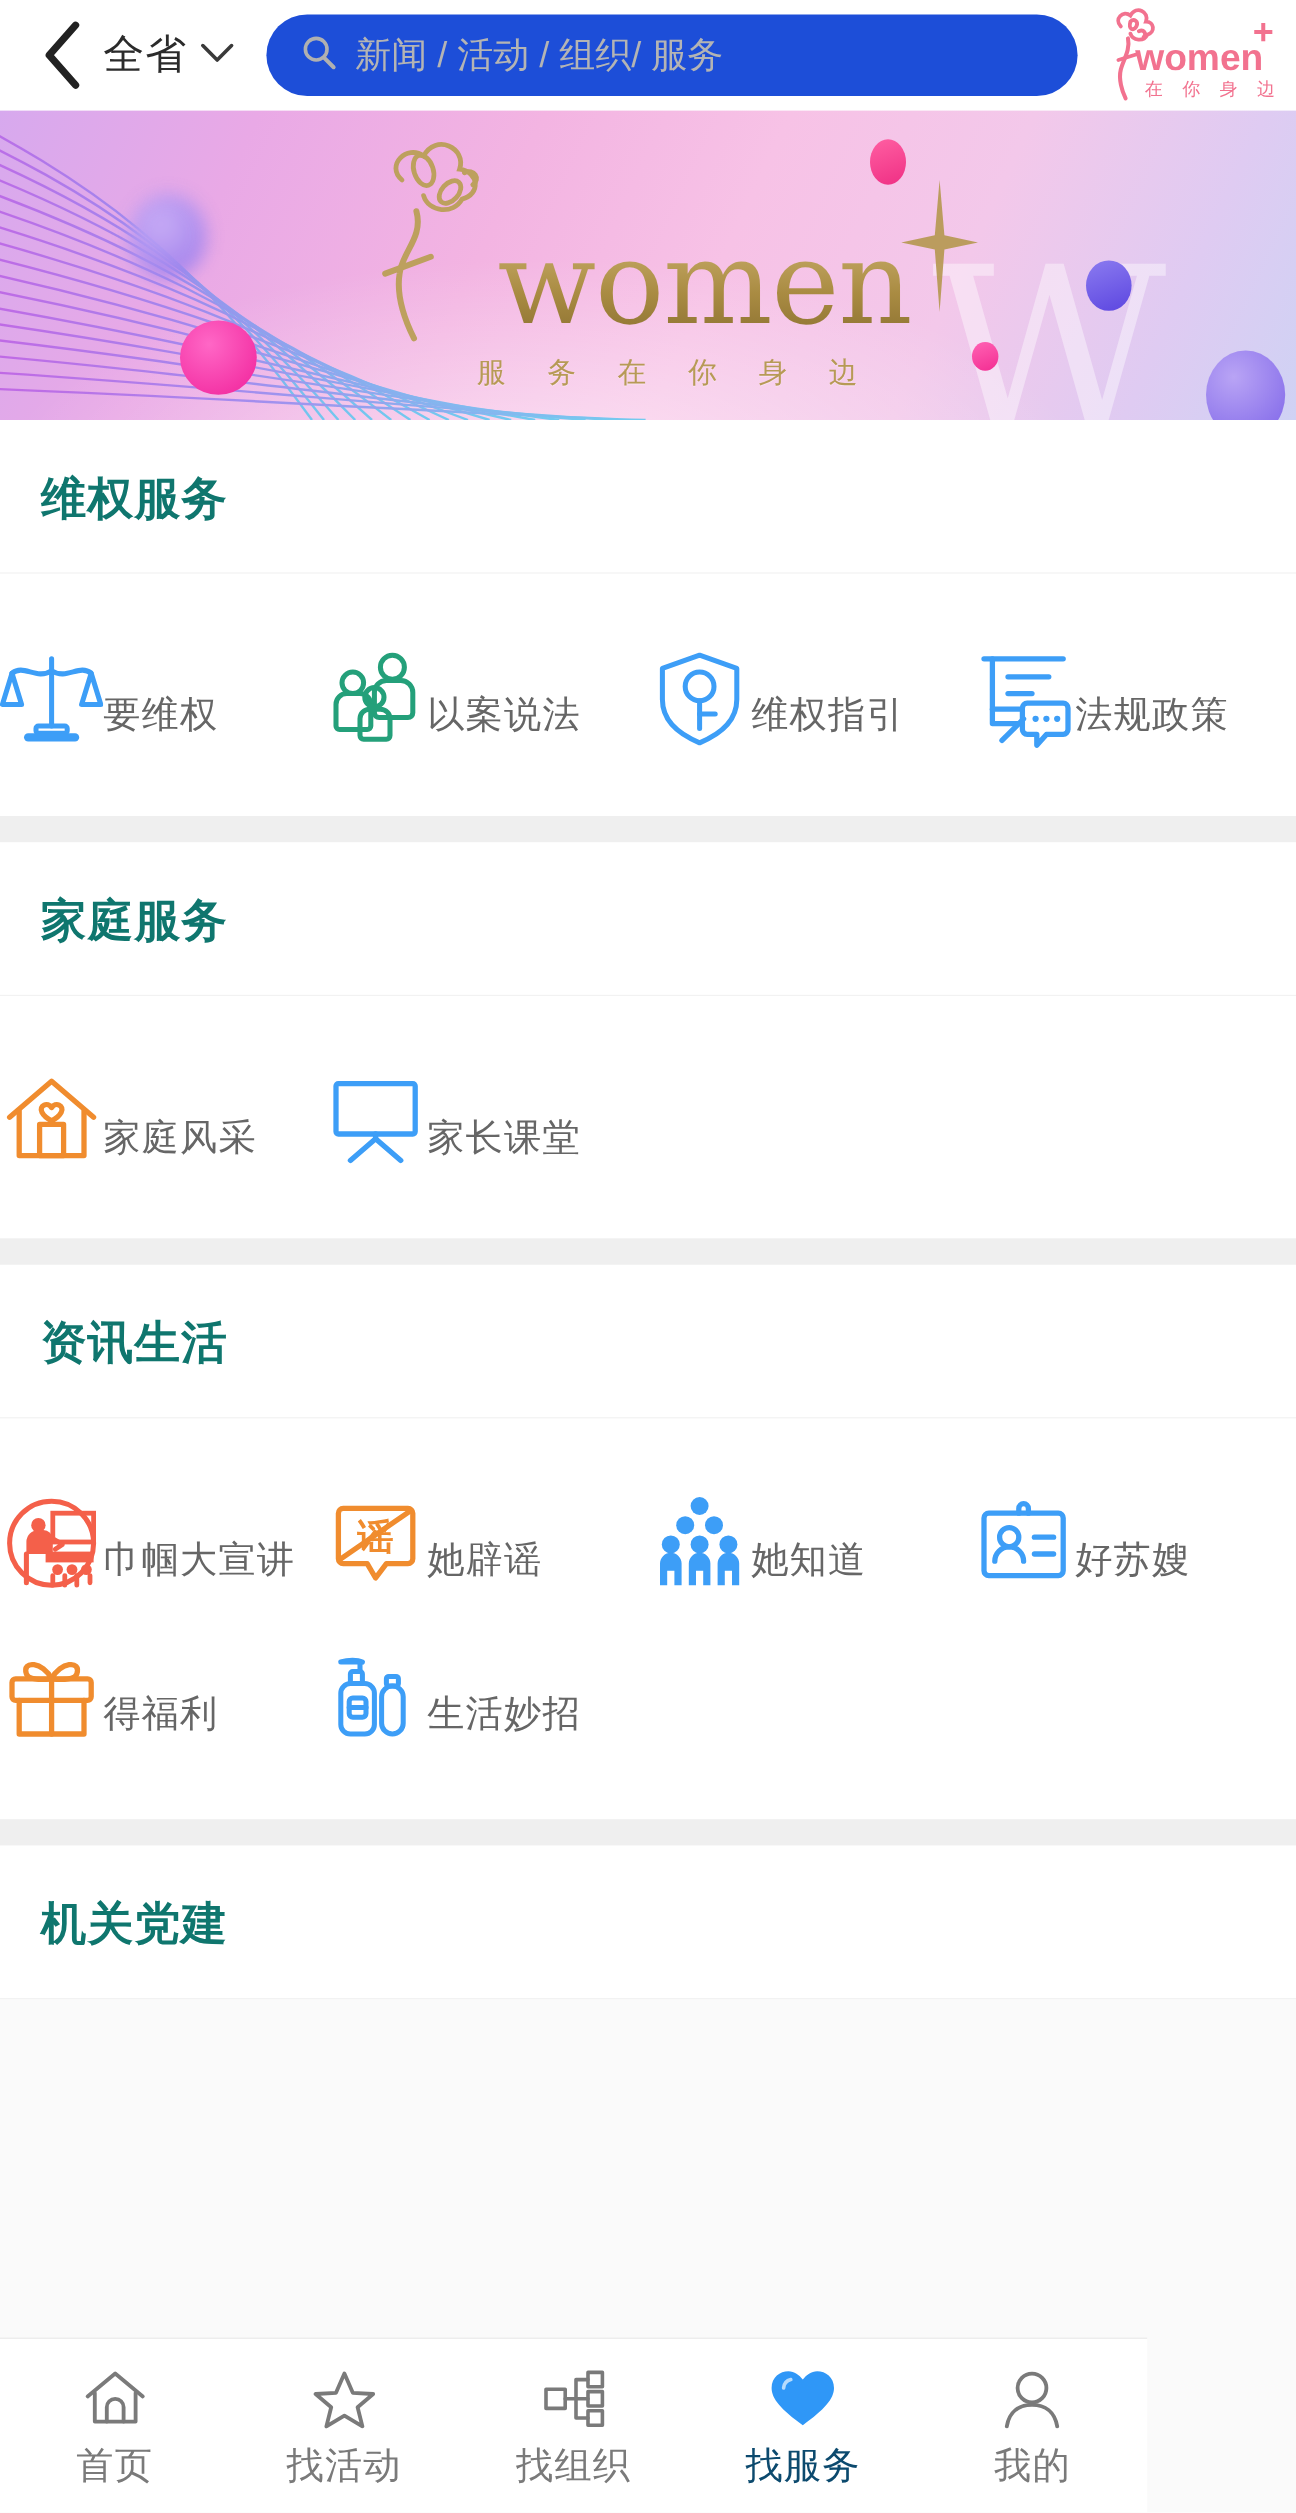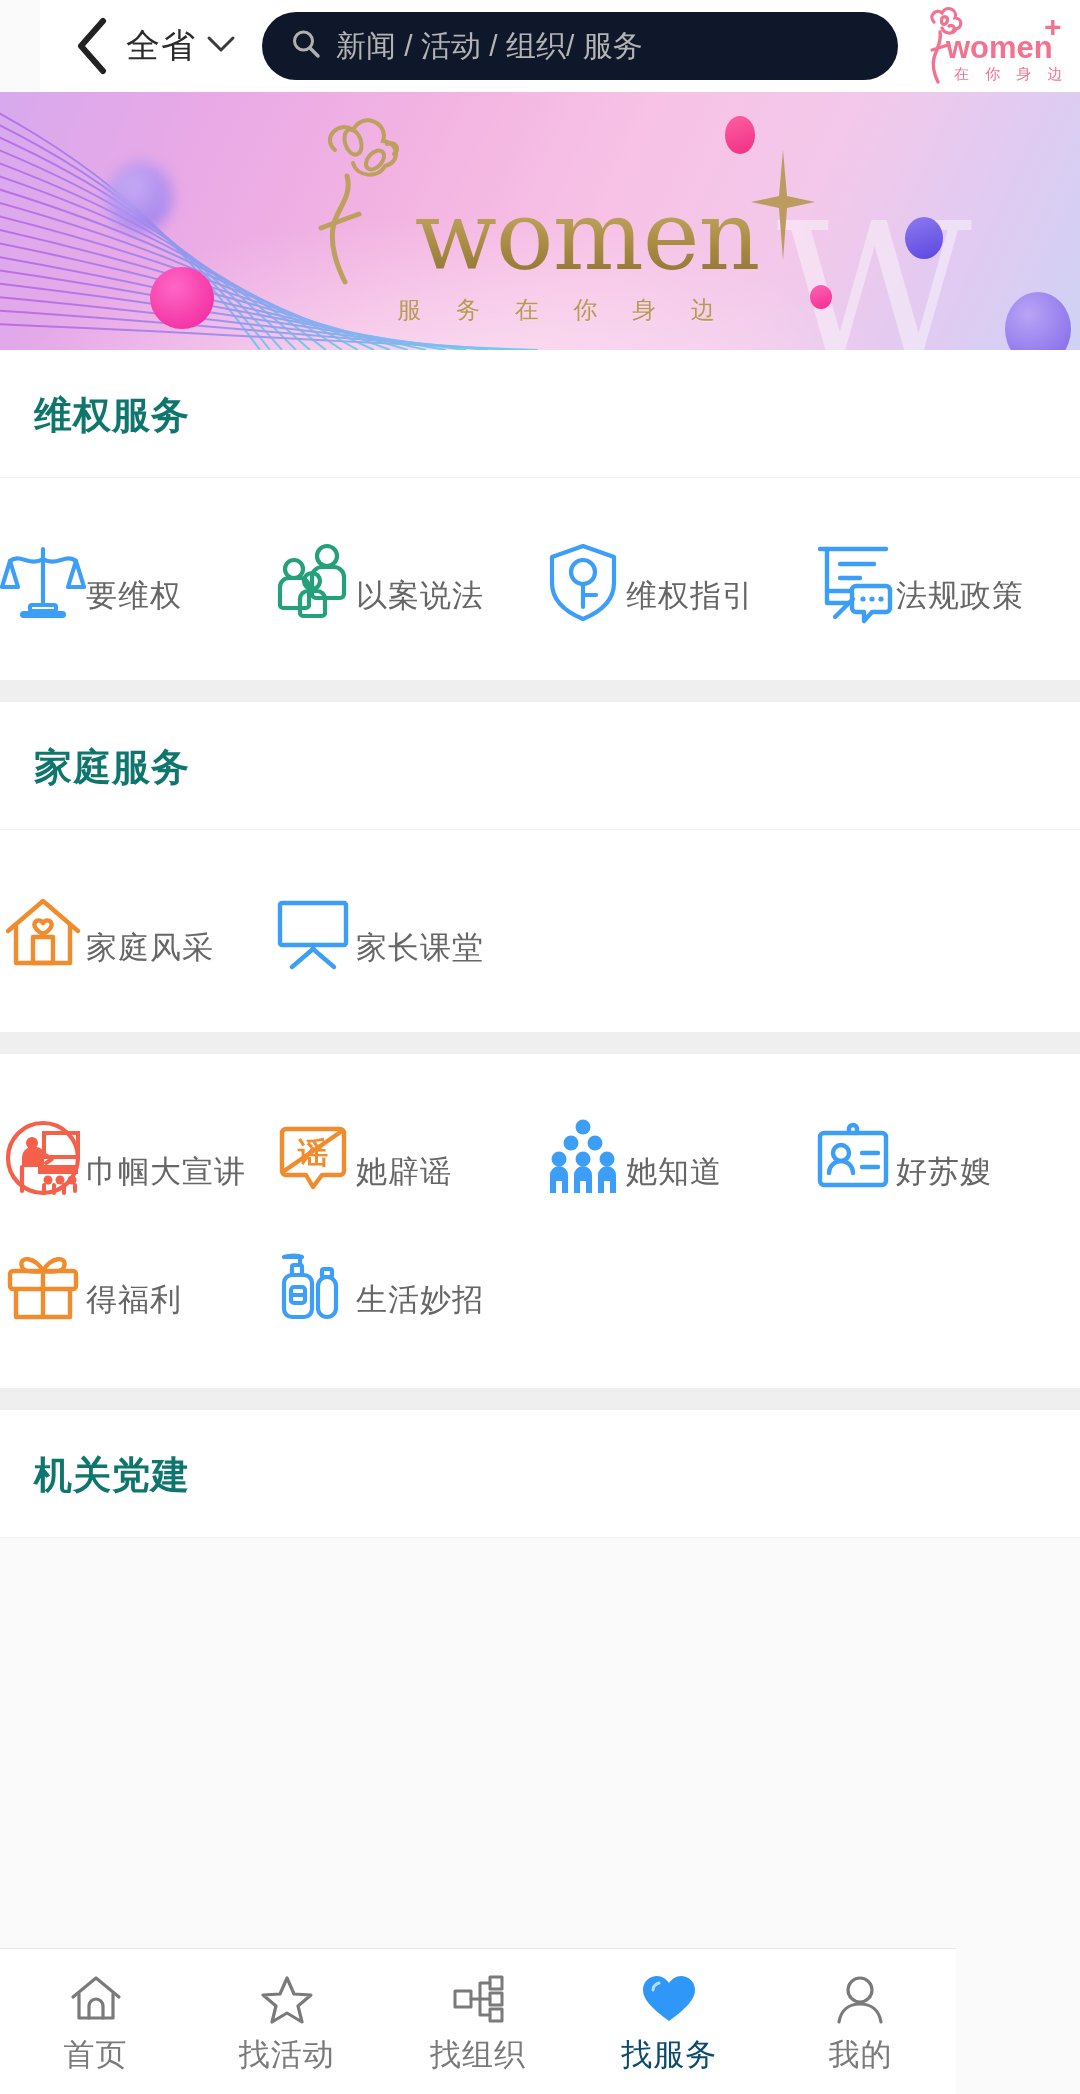--- a/index.html
+++ b/index.html
@@ -20,21 +20,20 @@
 
   
   .header {
     height: 92px;
     background: #ffffff;
     display: flex;
     align-items: center;
     padding: 0 14px 0 24px;
     position: relative;
     z-index: 5;
-    margin-left: 40px;
   }
   .back-btn {
     width: 56px; height: 66px;
     display: flex; align-items: center; justify-content: center;
     flex: 0 0 auto;
   }
   .back-btn svg { display: block; }
   .region {
     display: flex; align-items: center;
     gap: 10px;
@@ -44,21 +43,21 @@
   .region-label {
     font-size: 34px;
     color: #2b2b2b;
     letter-spacing: 1px;
   }
   .chev-down { display: block; }
   .search-box {
     flex: 1 1 auto;
     height: 68px;
     margin: 0 18px 0 26px;
-    background: #0f172a;
+    background: #1d4ed8;
     border-radius: 34px;
     display: flex;
     align-items: center;
     padding: 0 28px;
     gap: 14px;
     min-width: 0;
   }
   .search-placeholder {
     font-size: 30px;
     color: #b4b4b4;
@@ -392,20 +391,21 @@
       </div>
 
       <div class="cell"></div>
       <div class="cell"></div>
     </div>
   </div>
 
   <div class="gap"></div>
 
   <div class="section">
+    <div class="section-title">资讯生活</div>
     <div class="grid rows-2">
 
 
       <div class="cell">
         <div class="ico">
           <svg width="86" height="86" viewBox="0 0 86 86">
             <circle cx="43" cy="43" r="35" fill="none" stroke="#f4604a" stroke-width="4.2"></circle>
             <rect x="44" y="18" width="34" height="24" fill="none" stroke="#f4604a" stroke-width="4"></rect>
             <circle cx="32" cy="28" r="6" fill="#f4604a"></circle>
             <path d="M22 52 v-10 a10 10 0 0 1 10 -10 h4 a8 8 0 0 1 8 8 v12z" fill="#f4604a"></path>

